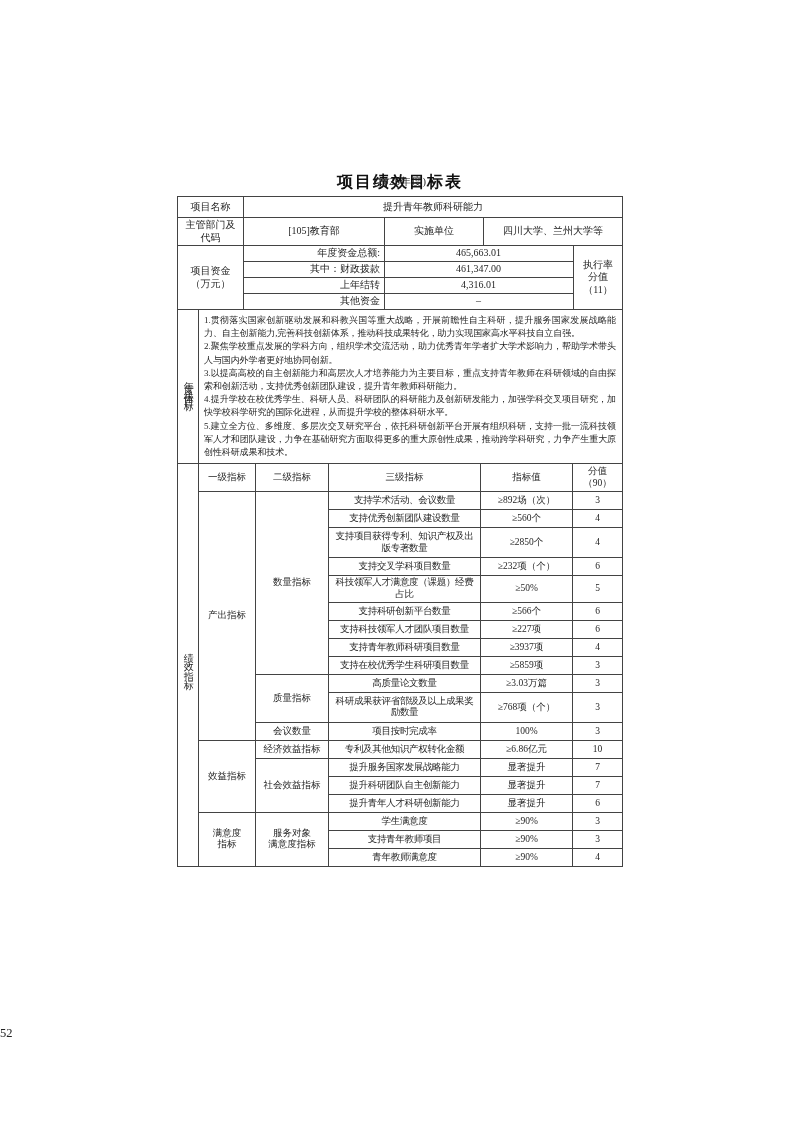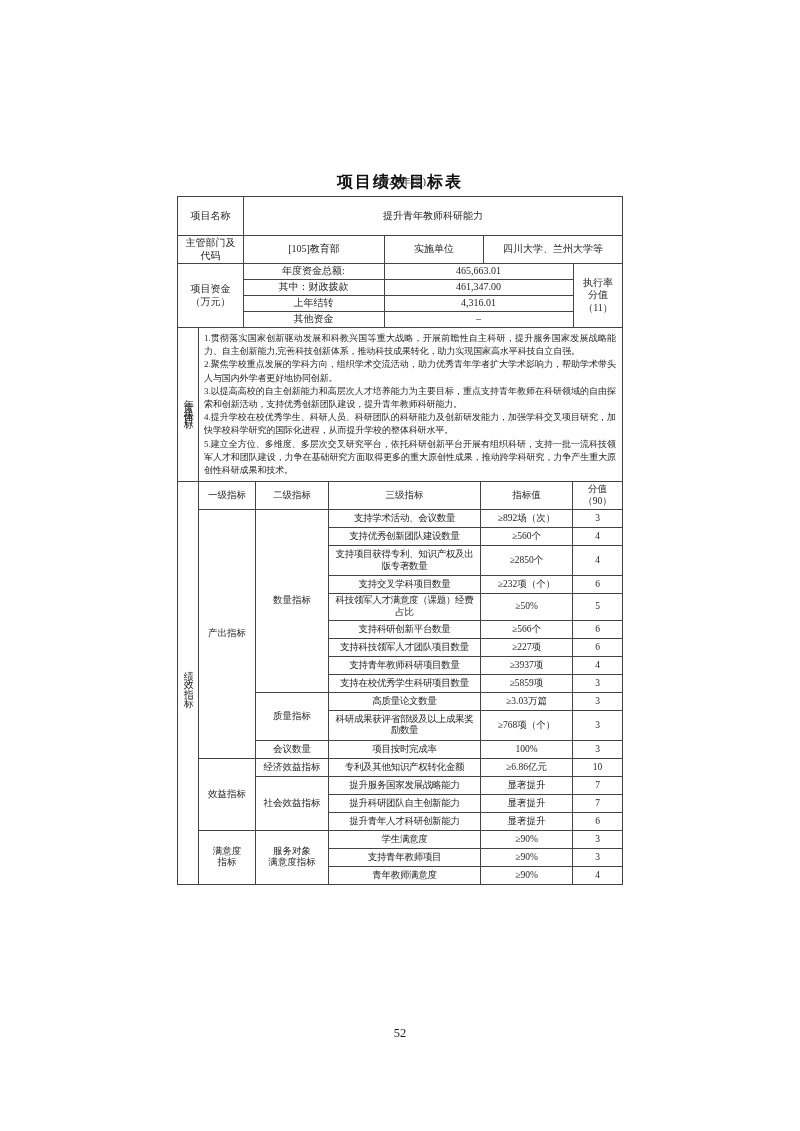--- a/index.html
+++ b/index.html
@@ -39,28 +39,28 @@
   }
   .goals-cell p{
     margin:0;font-size:9px;line-height:13.2px;letter-spacing:-0.1px;
     text-align:justify;
   }
   .ind td{font-size:9.5px;}
   .ind .l3{text-align:center;padding:1px 2px;letter-spacing:-0.3px;}
   .rhh{height:28px;}
   .rh{height:18px;}
   .rh2{height:30px;}
-  .info-r1{height:39px;}
+  .info-r1{height:21px;}
   .info-r2{height:20px;}
   .fund-row{height:16px;}
-  .fund-label{text-align:center;padding-right:4px;}
+  .fund-label{text-align:right;padding-right:4px;}
   .fund-val{text-align:center;padding-right:4px;}
   .goals-row{height:145px;}
   .page-num{
-    position:absolute;top:1026px;left:0;width:800px;text-align:center;
+    position:absolute;top:1026px;left:0;width:800px;text-align:left;
     font-size:12.5px;color:#222;
   }
 </style>
 </head>
 <body>
 
 <div class="doc-title">项目绩效目标表</div>
 <div class="doc-subtitle">(2025年度)</div>
 
 <div class="tbl-wrap">

